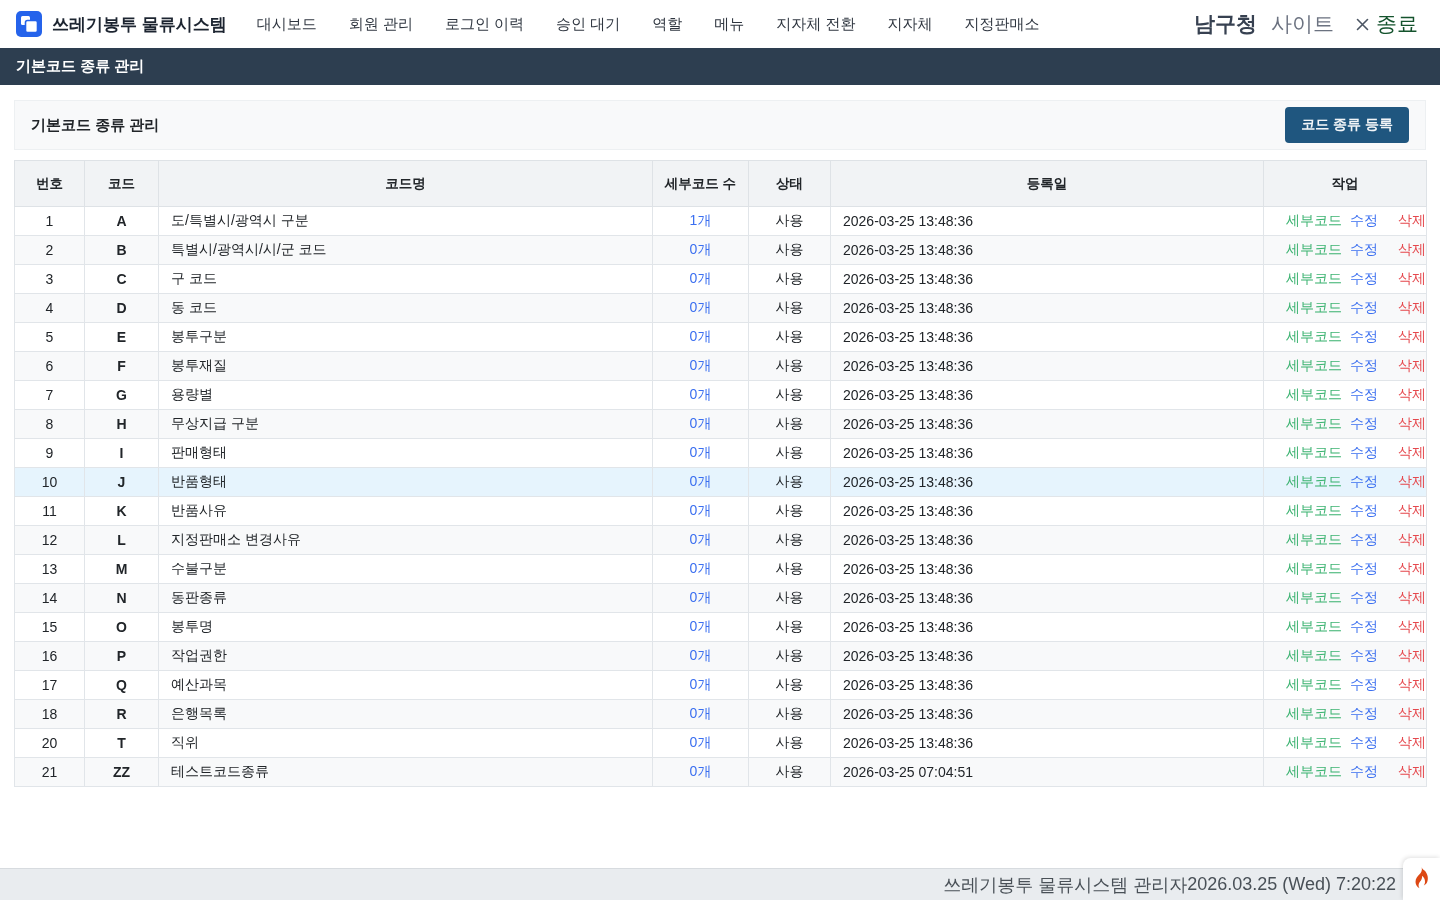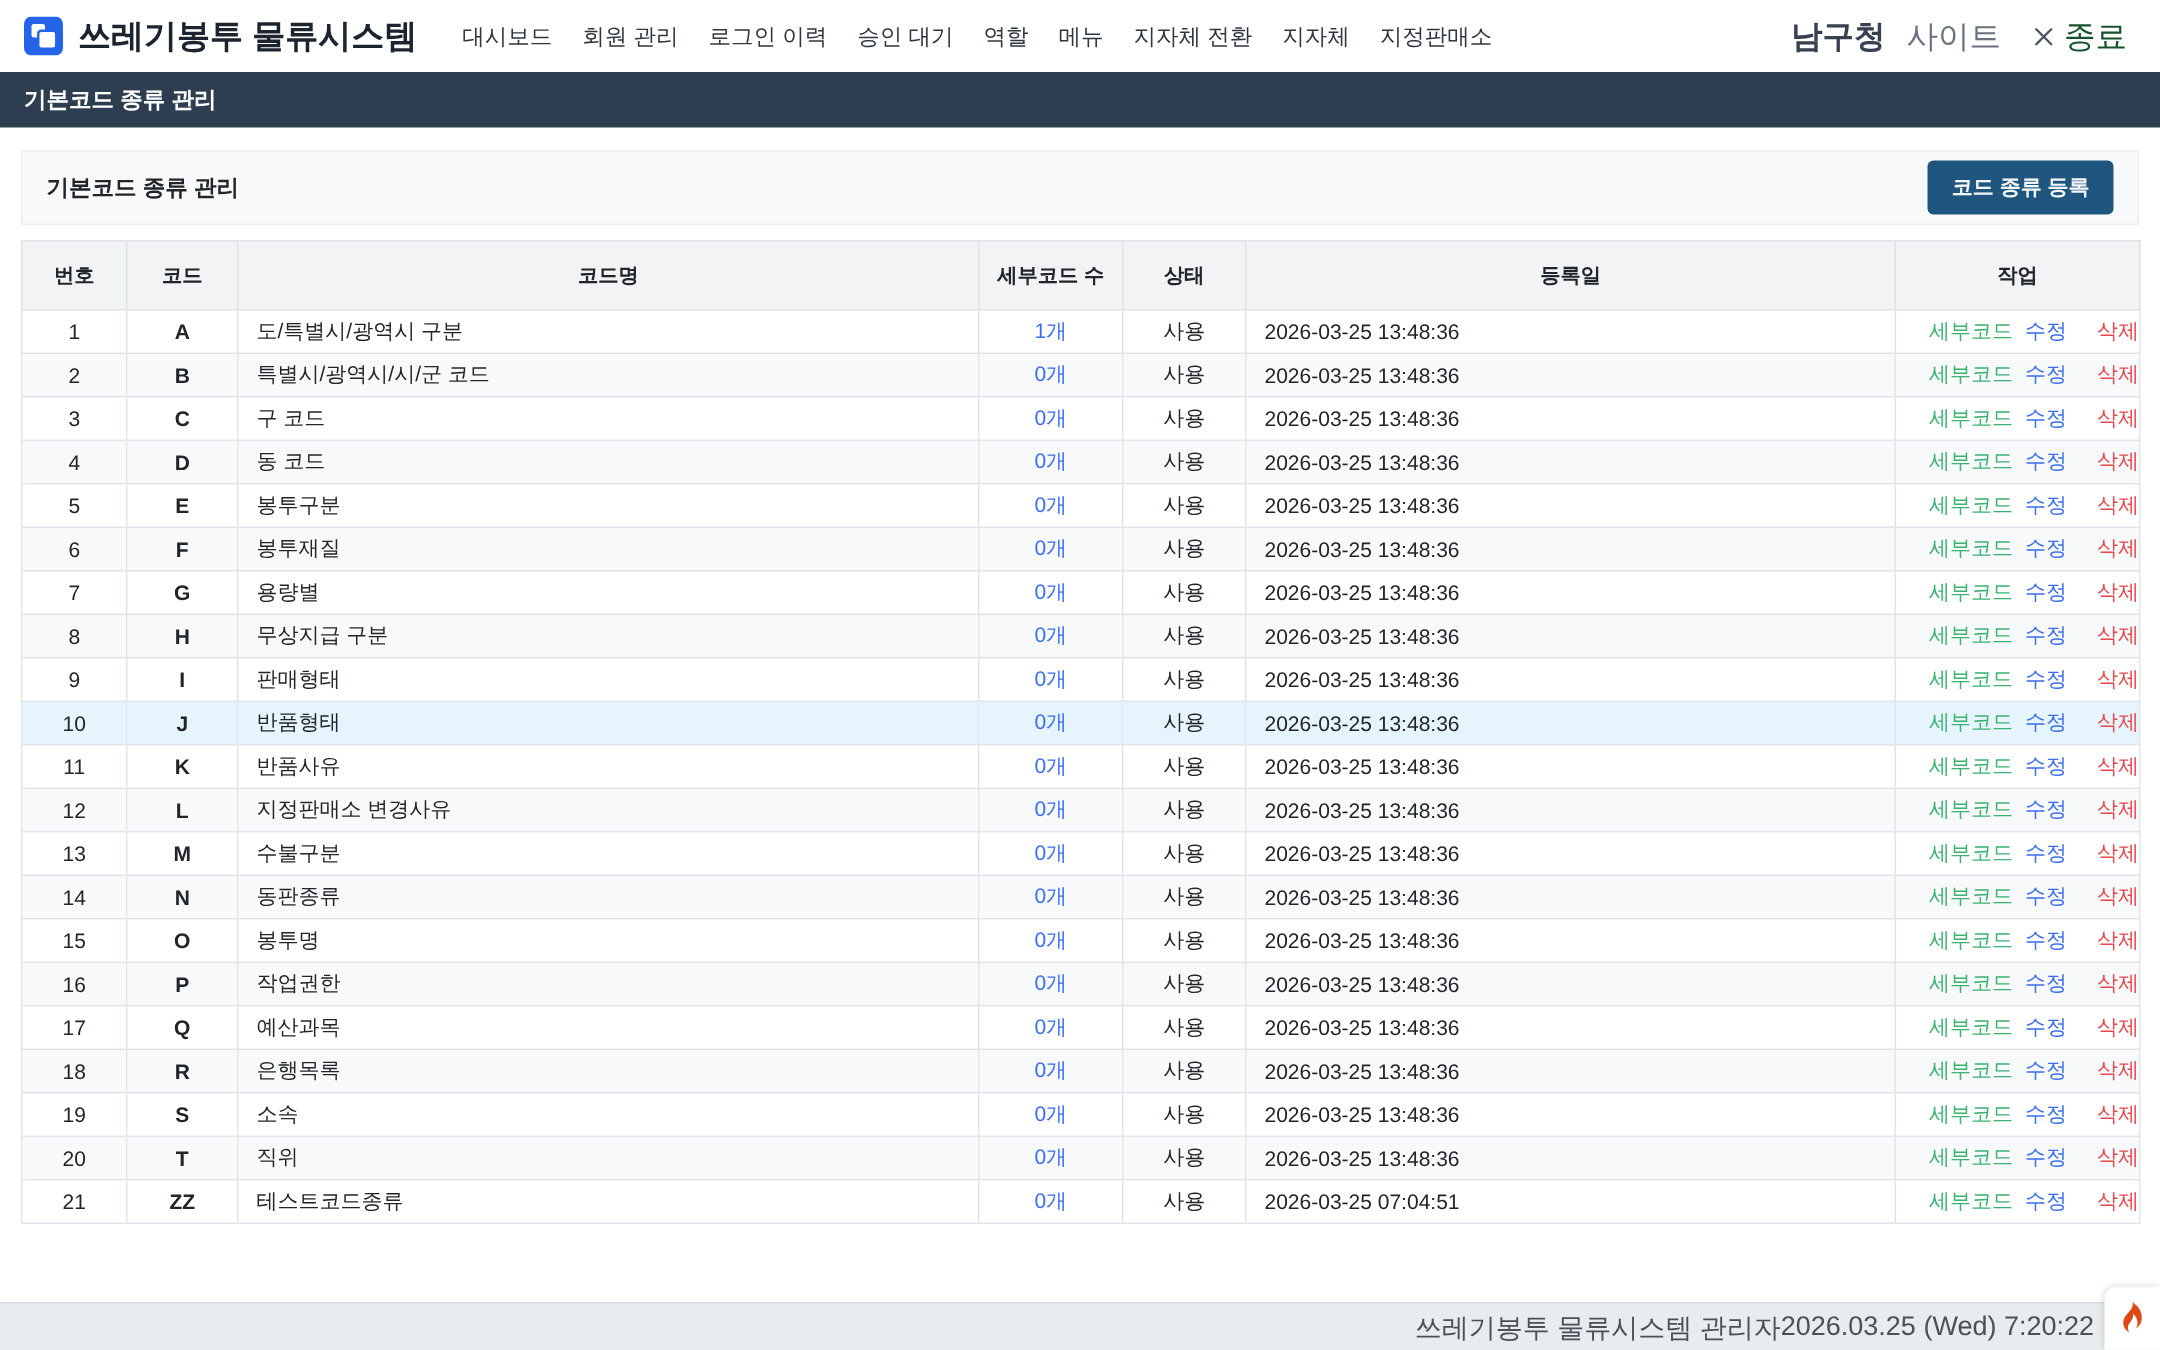--- a/index.html
+++ b/index.html
@@ -17,22 +17,22 @@
   *{box-sizing:border-box;}
   html,body{margin:0;padding:0;}
   body{
     width:1440px;height:900px;background:#fff;
     font-family:"Liberation Sans","DejaVu Sans",sans-serif;
     display:flex;flex-direction:column;overflow:hidden;color:#212529;
   }
 
   
   .topnav{height:48px;display:flex;align-items:center;padding:0 22px 0 16px;background:#fff;flex:0 0 auto;}
-  .brand{display:flex;align-items:center;gap:10px;font-size:22px;font-weight:700;color:#1c2430;white-space:nowrap;}
-  .nav-menu{display:flex;gap:20px;margin-left:30px;font-size:15px;color:#2f3640;}
+  .brand{display:flex;align-items:center;gap:10px;font-size:17px;font-weight:700;color:#1c2430;white-space:nowrap;}
+  .nav-menu{display:flex;gap:32px;margin-left:30px;font-size:15px;color:#2f3640;}
   .nav-item{cursor:pointer;font-weight:500;white-space:nowrap;}
   .nav-right{margin-left:auto;display:flex;align-items:center;gap:14px;font-size:21px;white-space:nowrap;}
   .org-name{font-weight:600;color:#374151;}
   .site-link{color:#6b7280;cursor:pointer;}
   .exit-btn{display:flex;align-items:center;gap:7px;color:#14532d;cursor:pointer;margin-left:8px;}
 
   
   .pagebar{height:37px;background:var(--header-bar);color:#fff;display:flex;align-items:center;
     padding:0 16px;font-size:15px;font-weight:700;flex:0 0 auto;}
 
@@ -294,29 +294,20 @@
         <tr>
           <td>18</td>
           <td class="cell-code">R</td>
           <td class="cell-name">은행목록</td>
           <td><a class="count-link">0개</a></td>
           <td>사용</td>
           <td class="cell-date">2026-03-25 13:48:36</td>
           <td><a class="act-link act-detail">세부코드</a><a class="act-link act-edit">수정</a><a class="act-link act-delete">삭제</a></td>
         </tr>
         <tr>
-          <td>19</td>
-          <td class="cell-code">S</td>
-          <td class="cell-name">소속</td>
-          <td><a class="count-link">0개</a></td>
-          <td>사용</td>
-          <td class="cell-date">2026-03-25 13:48:36</td>
-          <td><a class="act-link act-detail">세부코드</a><a class="act-link act-edit">수정</a><a class="act-link act-delete">삭제</a></td>
-        </tr>
-        <tr>
           <td>20</td>
           <td class="cell-code">T</td>
           <td class="cell-name">직위</td>
           <td><a class="count-link">0개</a></td>
           <td>사용</td>
           <td class="cell-date">2026-03-25 13:48:36</td>
           <td><a class="act-link act-detail">세부코드</a><a class="act-link act-edit">수정</a><a class="act-link act-delete">삭제</a></td>
         </tr>
         <tr>
           <td>21</td>

